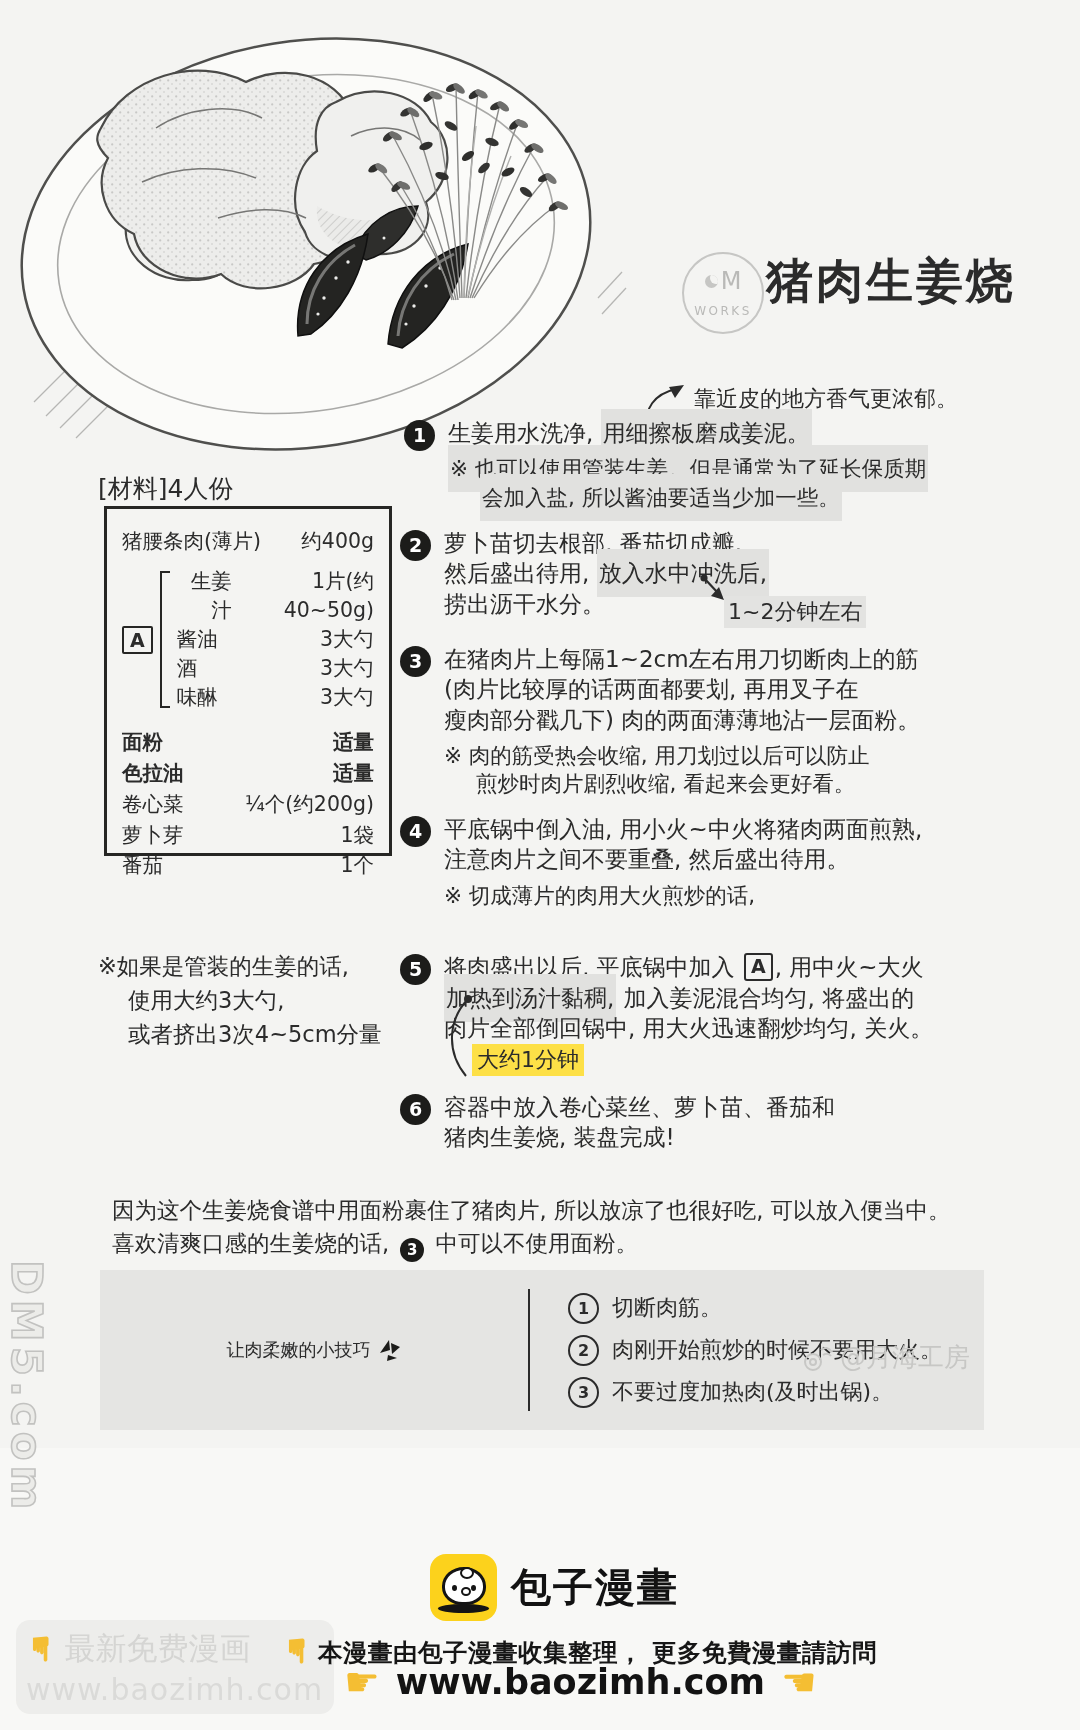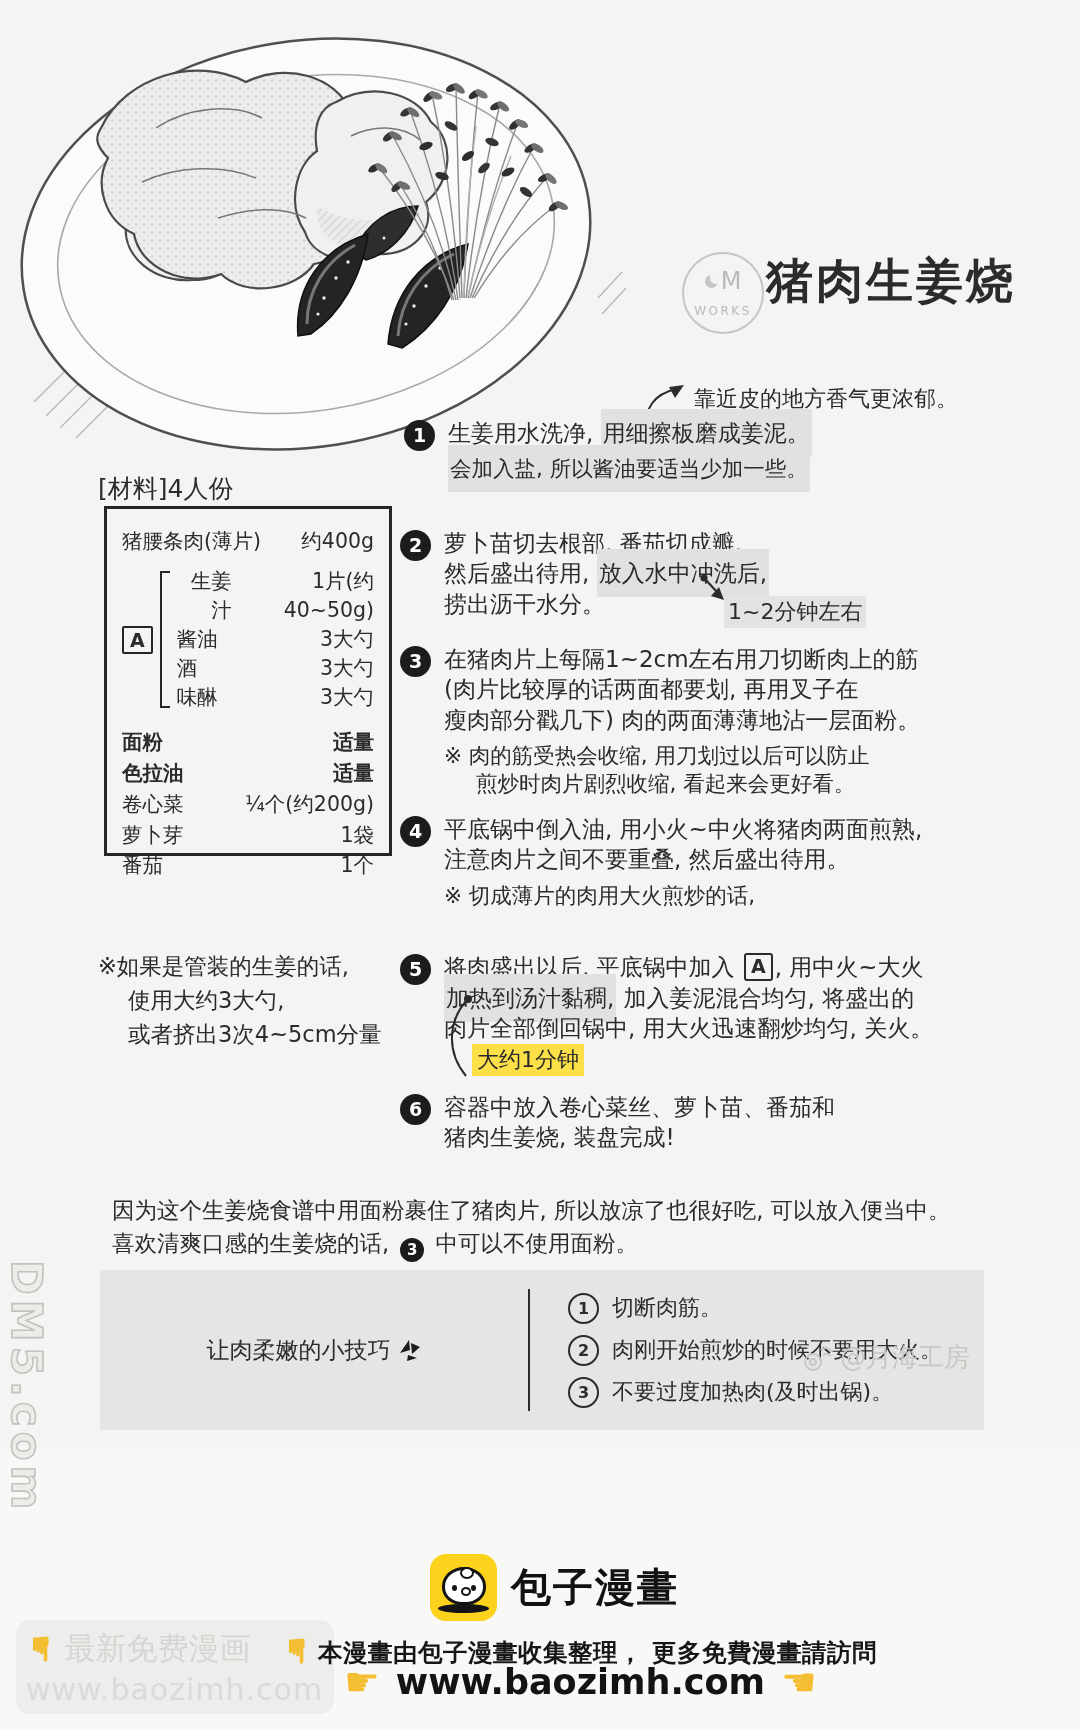--- a/index.html
+++ b/index.html
@@ -60,21 +60,21 @@
   #m-bot{}
   .mnote{position:absolute;left:98px;top:950px;font-size:22.5px;line-height:1.5;}
   .mnote .sline + .sline{padding-left:30px;}
 
   
   .paragraph{position:absolute;left:112px;top:1194px;font-size:22.5px;line-height:1.48;width:900px;}
 
   
   .tips{position:absolute;left:100px;top:1270px;width:884px;height:160px;background:#e5e5e3;
         display:flex;align-items:center;}
-  .tips-left{width:428px;display:flex;align-items:center;justify-content:center;gap:7px;font-size:23px;}
+  .tips-left{width:428px;display:flex;align-items:flex-end;justify-content:center;gap:7px;font-size:18px;}
   .tips-div{width:2px;height:122px;background:#2b2b2b;}
   .tips-right{flex:1;padding-left:38px;display:flex;flex-direction:column;gap:11px;}
   .titem{display:flex;align-items:center;gap:13px;font-size:22px;}
   .tnum{width:27px;height:27px;border:2px solid #2b2b2b;border-radius:50%;display:flex;align-items:center;
         justify-content:center;font-size:16px;font-weight:600;flex:0 0 auto;background:transparent;}
 
   
   .dm5{position:absolute;left:2px;top:1260px;writing-mode:vertical-rl;font-size:42px;font-weight:800;
        color:#ecece9;-webkit-text-stroke:1.6px #c2c2c0;letter-spacing:5px;}
   .artist{position:absolute;left:800px;top:1340px;display:flex;align-items:center;gap:6px;
@@ -262,20 +262,21 @@
   </svg>
   <div class="ann-skin">靠近皮的地方香气更浓郁。</div>
 
   <div class="step" id="step1">
     <div class="snum">1</div>
     <div class="step-body">
         <div class="slines">
           <div class="sline"><span>生姜用水洗净, </span><span class="hl">用细擦板磨成姜泥。</span></div>
         </div>
         <div class="note">
+          <div class="sline"><span class="hl">※ 也可以使用管装生姜。但是通常为了延长保质期</span></div>
           <div class="sline"><span class="hl">会加入盐, 所以酱油要适当少加一些。</span></div>
         </div>
       </div>
   </div>
   <div class="step" id="step2">
     <div class="snum">2</div>
     <div class="step-body">
         <div class="slines">
           <div class="sline"><span>萝卜苗切去根部, 番茄切成瓣,</span></div>
           <div class="sline"><span>然后盛出待用, </span><span class="hl">放入水中冲洗后,</span></div>

